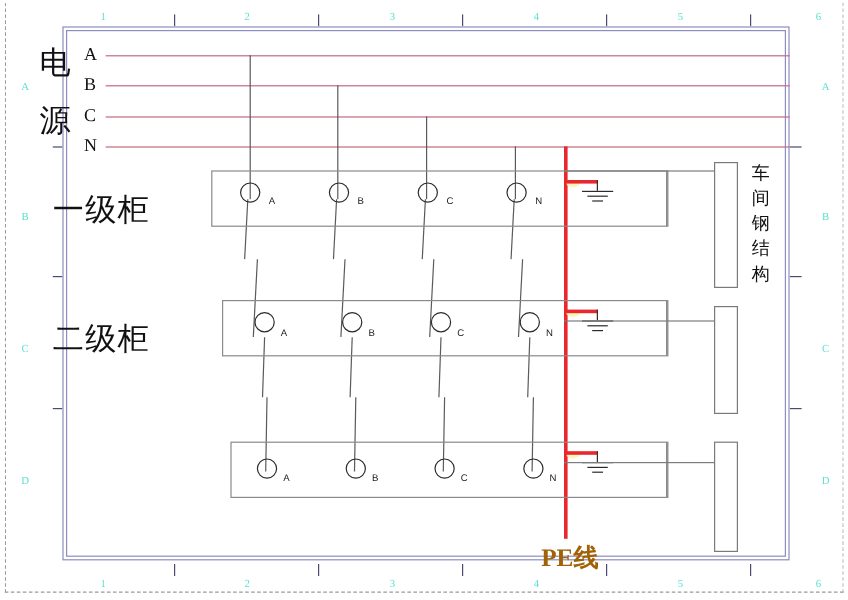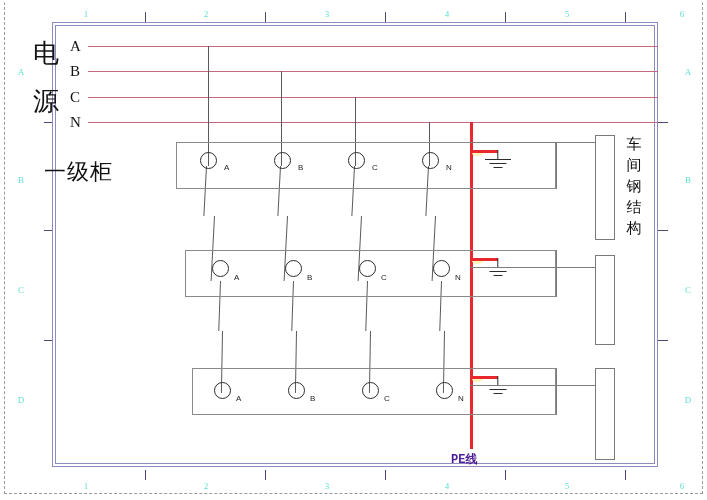--- a/index.html
+++ b/index.html
@@ -42,21 +42,21 @@
   .tick.v{width:1px;height:10px;}
   .tick.h{height:1px;width:10px;}
 
   
   .cn-label{
     position:absolute;color:#111;
     font-family:"DejaVu Sans","Liberation Sans",sans-serif;
     white-space:nowrap;font-weight:400;
   }
   .src-label{font-size:26px;line-height:30px;left:33px;}
-  .cab-label{font-size:22px;left:44px;letter-spacing:1px;text-align:center;}
+  .cab-label{font-size:26px;left:44px;letter-spacing:1px;text-align:center;}
 
   .phase-letter{
     position:absolute;font-size:15px;color:#111;
     font-family:"Liberation Serif","DejaVu Serif",serif;
   }
 
   
   .hline{position:absolute;height:1px;}
   .vline{position:absolute;width:1px;}
   .phase-line{background:#c4697f;}
@@ -91,22 +91,22 @@
   .steel{
     position:absolute;border:1.4px solid #7a7a7a;box-sizing:border-box;background:#fff;
   }
   .steel-text{
     position:absolute;font-size:15px;color:#111;line-height:21px;
     width:18px;text-align:center;
     font-family:"DejaVu Sans","Liberation Sans",sans-serif;
   }
 
   .pe-text{
-    position:absolute;color:#4c1d95;font-size:12px;font-weight:bold;
-    font-family:Liberation Mono, monospace;
+    position:absolute;color:#a16207;font-size:21px;font-weight:bold;
+    font-family:Liberation Serif, serif;
   }
   .glow{position:absolute;width:11px;height:6px;border-radius:50%;background:#fdf3a8;opacity:.85;}
 </style>
 </head>
 <body>
 
 <div id="root">
 
   <div class="page-dash"></div>
 
@@ -209,20 +209,21 @@
   <div class="gnd" style="left:484px;top:159px;width:28px;">
     <i class="gstem"></i>
     <i class="g1"></i>
     <i class="g2"></i>
     <i class="g3"></i>
   </div>
 
   <div class="hline wire2" style="left:470px;top:142px;width:128px;"></div>
   <div class="vline wire2" style="left:556px;top:142px;height:47px;"></div>
 
+  <div class="cn-label cab-label" style="top:265px;">二级柜</div>
   <div class="cabinet" style="left:185px;top:250px;width:371px;height:47px;"></div>
   <div class="term" style="left:212px;top:260px;"></div>
   <div class="term-lab" style="left:234px;top:273px;">A</div>
   <div class="term" style="left:285px;top:260px;"></div>
   <div class="term-lab" style="left:307px;top:273px;">B</div>
   <div class="term" style="left:359px;top:260px;"></div>
   <div class="term-lab" style="left:381px;top:273px;">C</div>
   <div class="term" style="left:433px;top:260px;"></div>
   <div class="term-lab" style="left:455px;top:273px;">N</div>
   <div class="glow" style="left:472px;top:258px;"></div>

